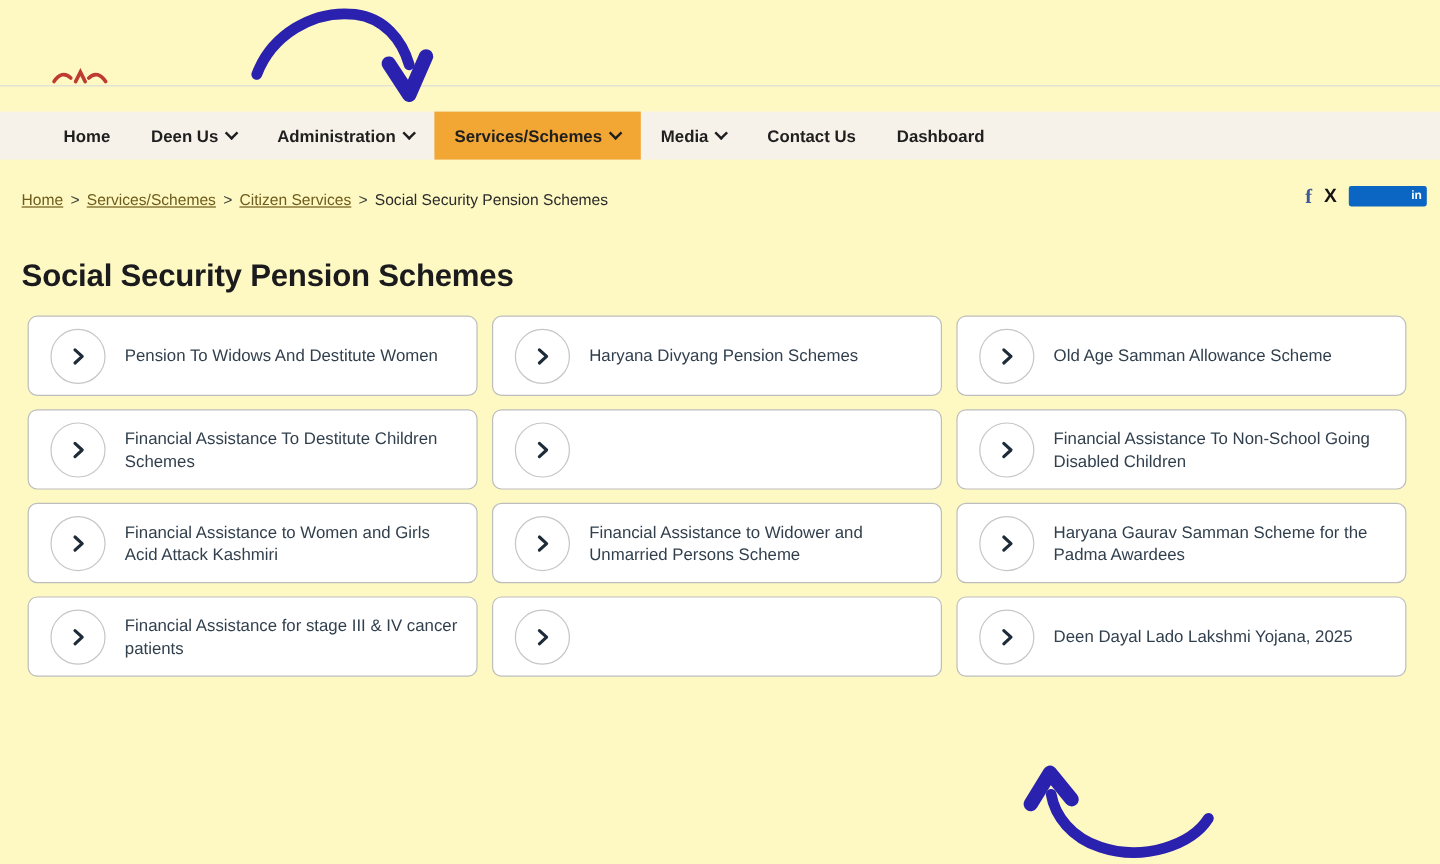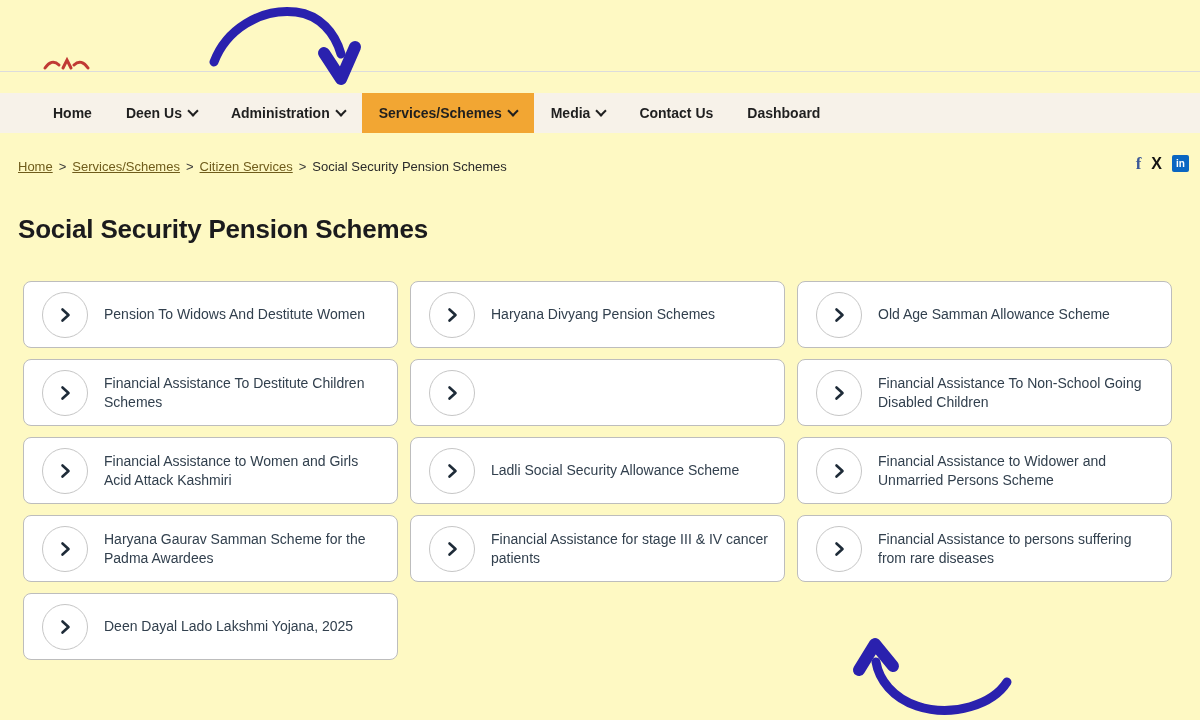--- a/index.html
+++ b/index.html
@@ -19,27 +19,27 @@
   
   .breadcrumb{position:absolute;left:18px;top:159px;font-size:13px;color:#2e2e2e;display:flex;align-items:center;gap:6px;}
   .crumb-link{color:#6f5c1b;text-decoration:underline;cursor:pointer;}
   .crumb-sep{color:#3a3a3a;}
   .crumb-current{color:#2b2b2b;}
 
   
   .social{position:absolute;top:155px;right:11px;display:flex;align-items:center;gap:10px;}
   .fb{color:#3d5a98;font-weight:900;font-size:17px;font-family:"Liberation Serif",serif;cursor:pointer;line-height:1;}
   .xx{color:#141414;font-weight:900;font-size:16px;cursor:pointer;line-height:1;}
-  .li{width:17px;height:17px;background:#0a66c2;border-radius:2px;color:#fff;font-size:10px;font-weight:800;display:flex;align-items:center;justify-content:center;cursor:pointer;line-height:1;}
+  .li{width:17px;height:17px;background:#0a66c2;border-radius:2px;color:#fff;font-size:10px;font-weight:800;display:flex;align-items:center;justify-content:center;cursor:pointer;line-height:1;padding-left:48px;}
 
   
   .page-title{position:absolute;left:18px;top:197px;font-size:26px;font-weight:700;color:#1b1b1d;letter-spacing:-0.2px;}
 
   
-  .cards{position:absolute;left:23px;top:281px;width:1149px;display:grid;grid-template-columns:repeat(3,1fr);column-gap:12px;row-gap:11px;}
+  .cards{position:absolute;left:23px;top:263px;width:1149px;display:grid;grid-template-columns:repeat(3,1fr);column-gap:12px;row-gap:11px;}
   .card{height:67px;background:#fff;border:1px solid #bdbdbd;border-radius:8px;display:flex;align-items:center;padding:0 12px 0 18px;box-sizing:border-box;cursor:pointer;}
   .chev-circle{flex:none;width:44px;height:44px;border-radius:50%;border:1px solid #c6c6c6;display:flex;align-items:center;justify-content:center;margin-right:16px;}
   .card-label{font-size:14px;color:#32404e;line-height:1.35;}
 
   
   .arrow{position:absolute;pointer-events:none;}
   .arrow-top{left:198px;top:2px;}
   .arrow-bottom{left:845px;top:632px;}
 </style>
 </head>
@@ -158,28 +158,20 @@
           </svg>
         </span>
       <span class="card-label">Financial Assistance to Women and Girls Acid Attack Kashmiri</span>
     </div>
     <div class="card">
       <span class="chev-circle">
           <svg width="18" height="18" viewBox="0 0 18 18">
             <path d="M6.5 3.5 L12.5 9 L6.5 14.5" fill="none" stroke="#1e2b38" stroke-width="2.6" stroke-linecap="round" stroke-linejoin="round"></path>
           </svg>
         </span>
-      <span class="card-label">Ladli Social Security Allowance Scheme</span>
-    </div>
-    <div class="card">
-      <span class="chev-circle">
-          <svg width="18" height="18" viewBox="0 0 18 18">
-            <path d="M6.5 3.5 L12.5 9 L6.5 14.5" fill="none" stroke="#1e2b38" stroke-width="2.6" stroke-linecap="round" stroke-linejoin="round"></path>
-          </svg>
-        </span>
       <span class="card-label">Financial Assistance to Widower and Unmarried Persons Scheme</span>
     </div>
     <div class="card">
       <span class="chev-circle">
           <svg width="18" height="18" viewBox="0 0 18 18">
             <path d="M6.5 3.5 L12.5 9 L6.5 14.5" fill="none" stroke="#1e2b38" stroke-width="2.6" stroke-linecap="round" stroke-linejoin="round"></path>
           </svg>
         </span>
       <span class="card-label">Haryana Gaurav Samman Scheme for the Padma Awardees</span>
     </div>
@@ -190,21 +182,20 @@
           </svg>
         </span>
       <span class="card-label">Financial Assistance for stage III &amp; IV cancer patients</span>
     </div>
     <div class="card">
       <span class="chev-circle">
           <svg width="18" height="18" viewBox="0 0 18 18">
             <path d="M6.5 3.5 L12.5 9 L6.5 14.5" fill="none" stroke="#1e2b38" stroke-width="2.6" stroke-linecap="round" stroke-linejoin="round"></path>
           </svg>
         </span>
-      <span class="card-label">Financial Assistance to persons suffering from rare diseases</span>
     </div>
     <div class="card">
       <span class="chev-circle">
           <svg width="18" height="18" viewBox="0 0 18 18">
             <path d="M6.5 3.5 L12.5 9 L6.5 14.5" fill="none" stroke="#1e2b38" stroke-width="2.6" stroke-linecap="round" stroke-linejoin="round"></path>
           </svg>
         </span>
       <span class="card-label">Deen Dayal Lado Lakshmi Yojana, 2025</span>
     </div>
   </div>

